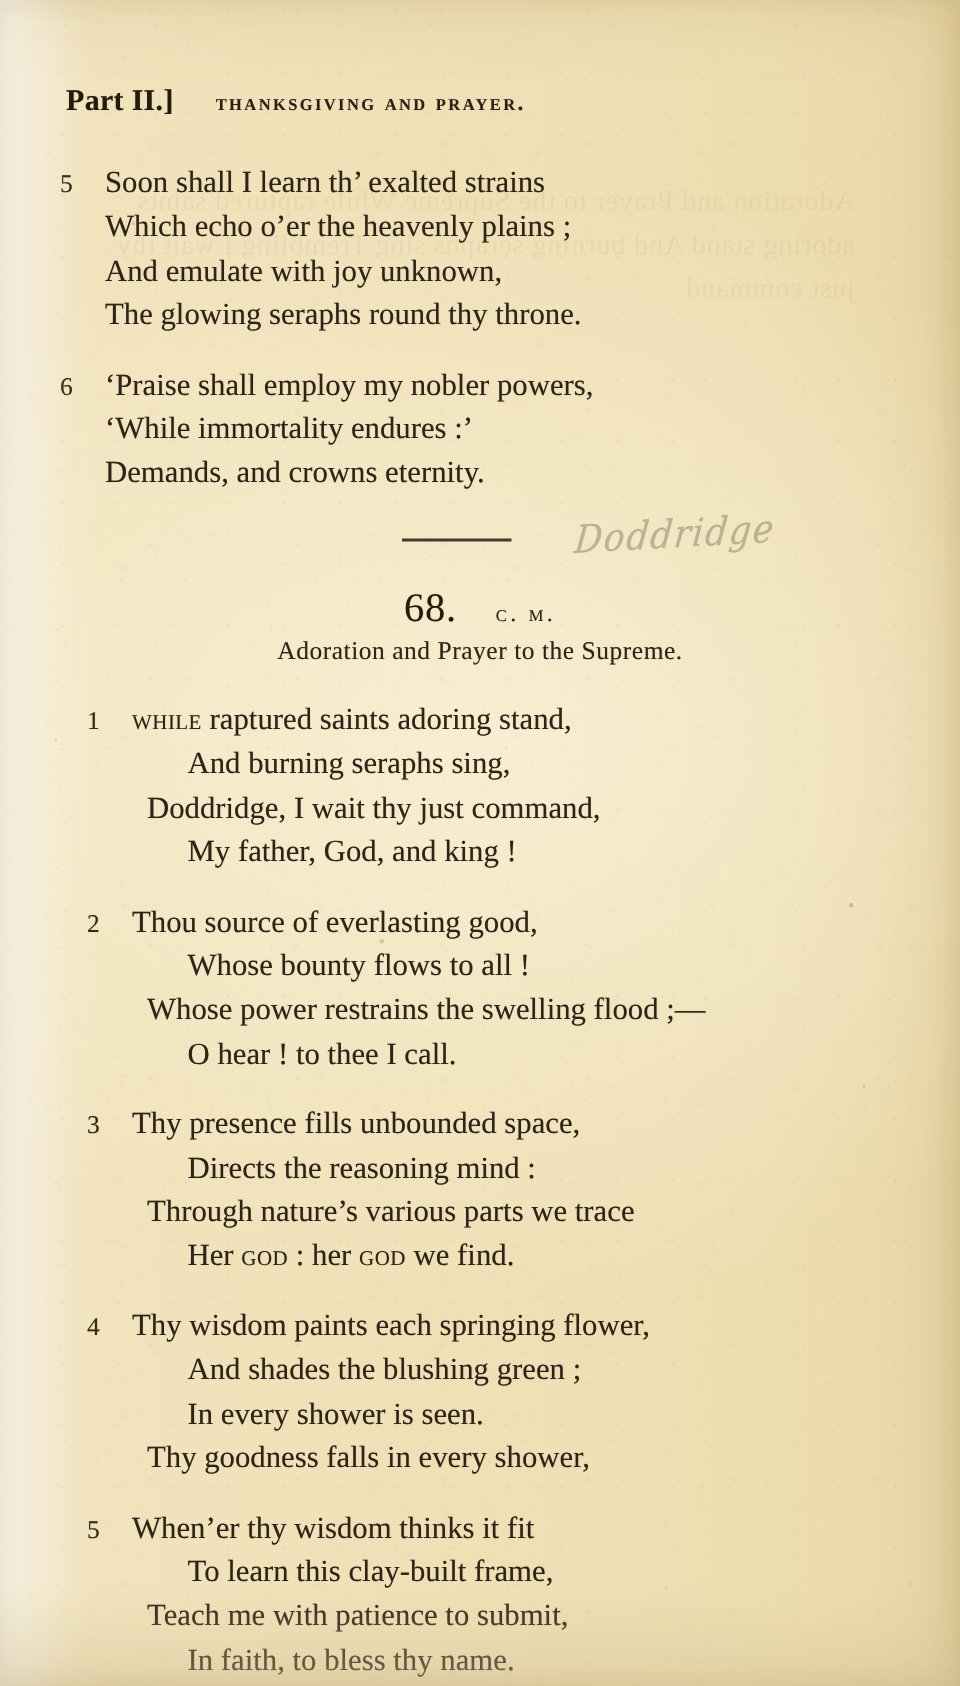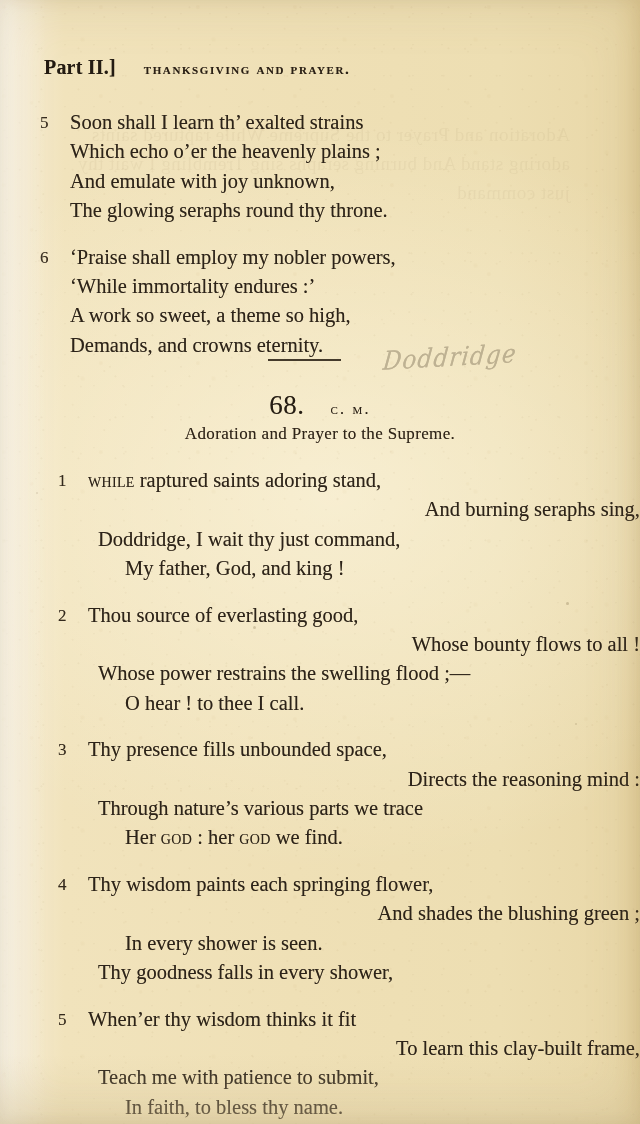--- a/index.html
+++ b/index.html
@@ -119,21 +119,21 @@
     top: 0;
     font-size: 17px;
     line-height: 29.4px;
     color: #33291d;
   }
   
   .hymn-top .vline { margin-left: 70px; }
   .hymn-top .vline.l1 { margin-left: 70px; }
   
   .hymn-main .vline.l1 { margin-left: 88px; }
-  .hymn-main .vline.l2 { margin-left: 125px; text-align: right; }
+  .hymn-main .vline.l2 { margin-left: 125px; }
   .hymn-main .vline.l3 { margin-left: 98px; }
   .hymn-main .vline.l4 { margin-left: 125px; }
 
   .smallcap {
     font-variant: small-caps;
     text-transform: lowercase;
     letter-spacing: 0.3px;
   }
 
   
@@ -267,21 +267,20 @@
         <div class="vline l3">And emulate with joy unknown,</div>
         <div class="vline l4">The glowing seraphs round thy throne.</div>
       </div>
 
       <div class="stanza">
         <div class="vline l1">
           <span class="vnum">6</span>
           <span>‘Praise shall employ my nobler powers,</span>
         </div>
         <div class="vline l2">‘While immortality endures :’</div>
-        <div class="vline l3">A work so sweet, a theme so high,</div>
         <div class="vline l4">Demands, and crowns eternity.</div>
       </div>
 
     </div>
 
     <div class="divider-row">
       <div class="rule"></div>
       <div class="attribution">Doddridge</div>
     </div>
 

